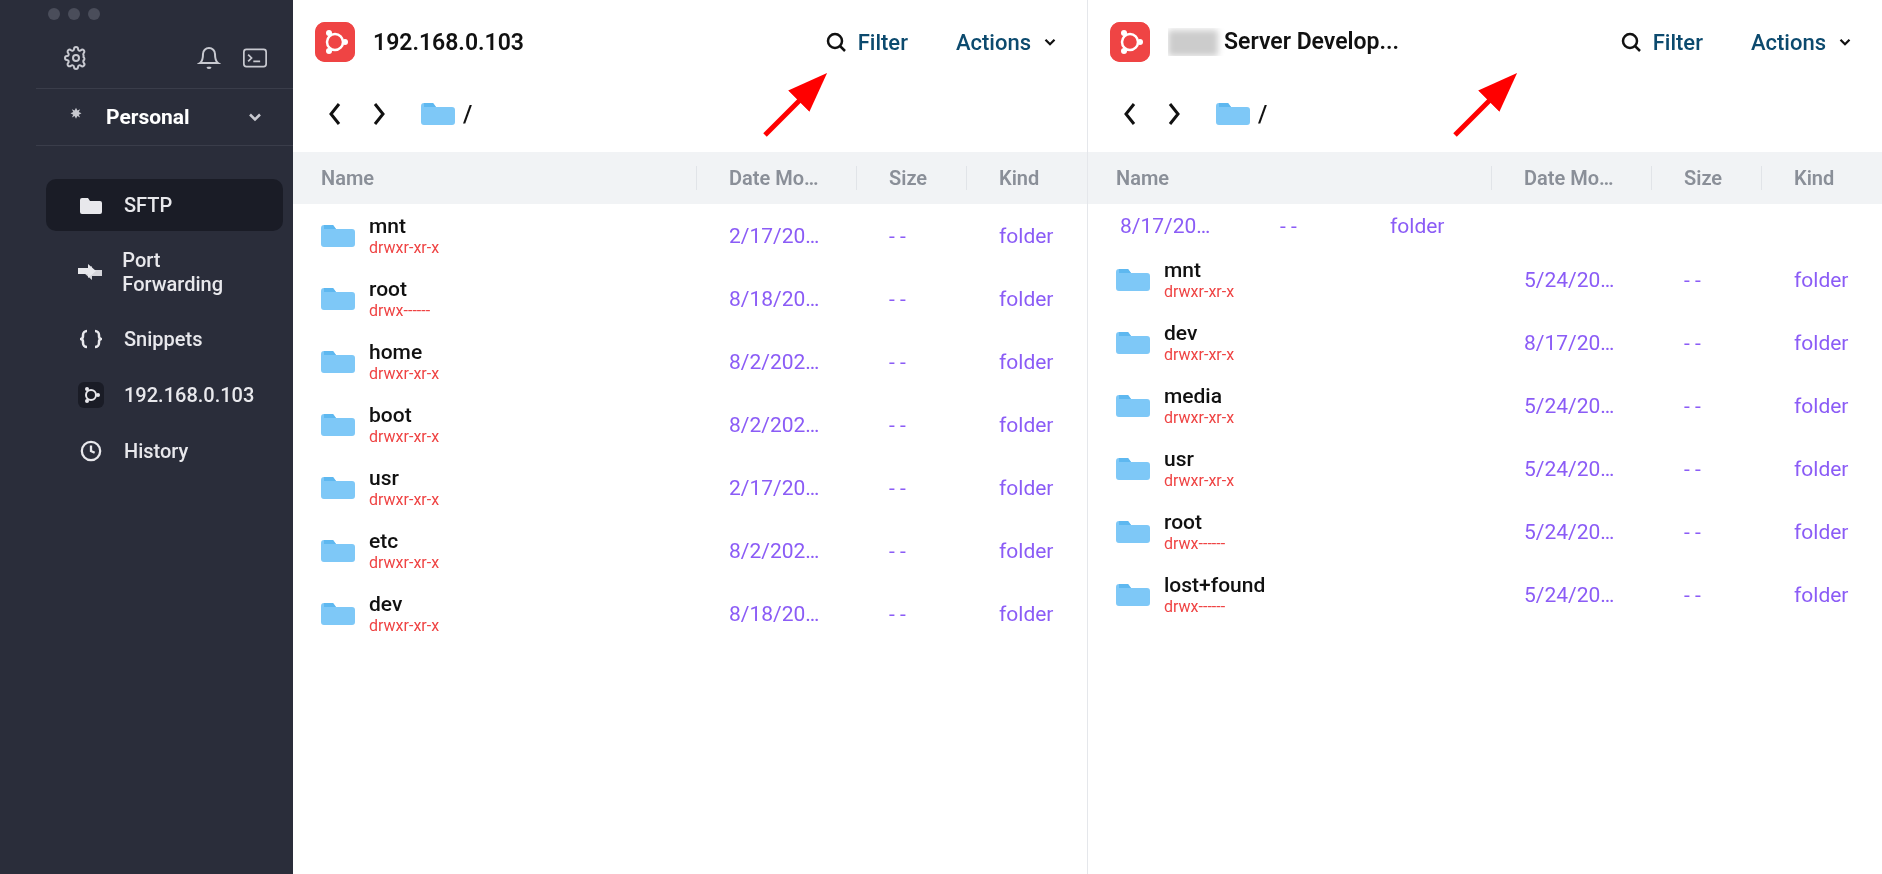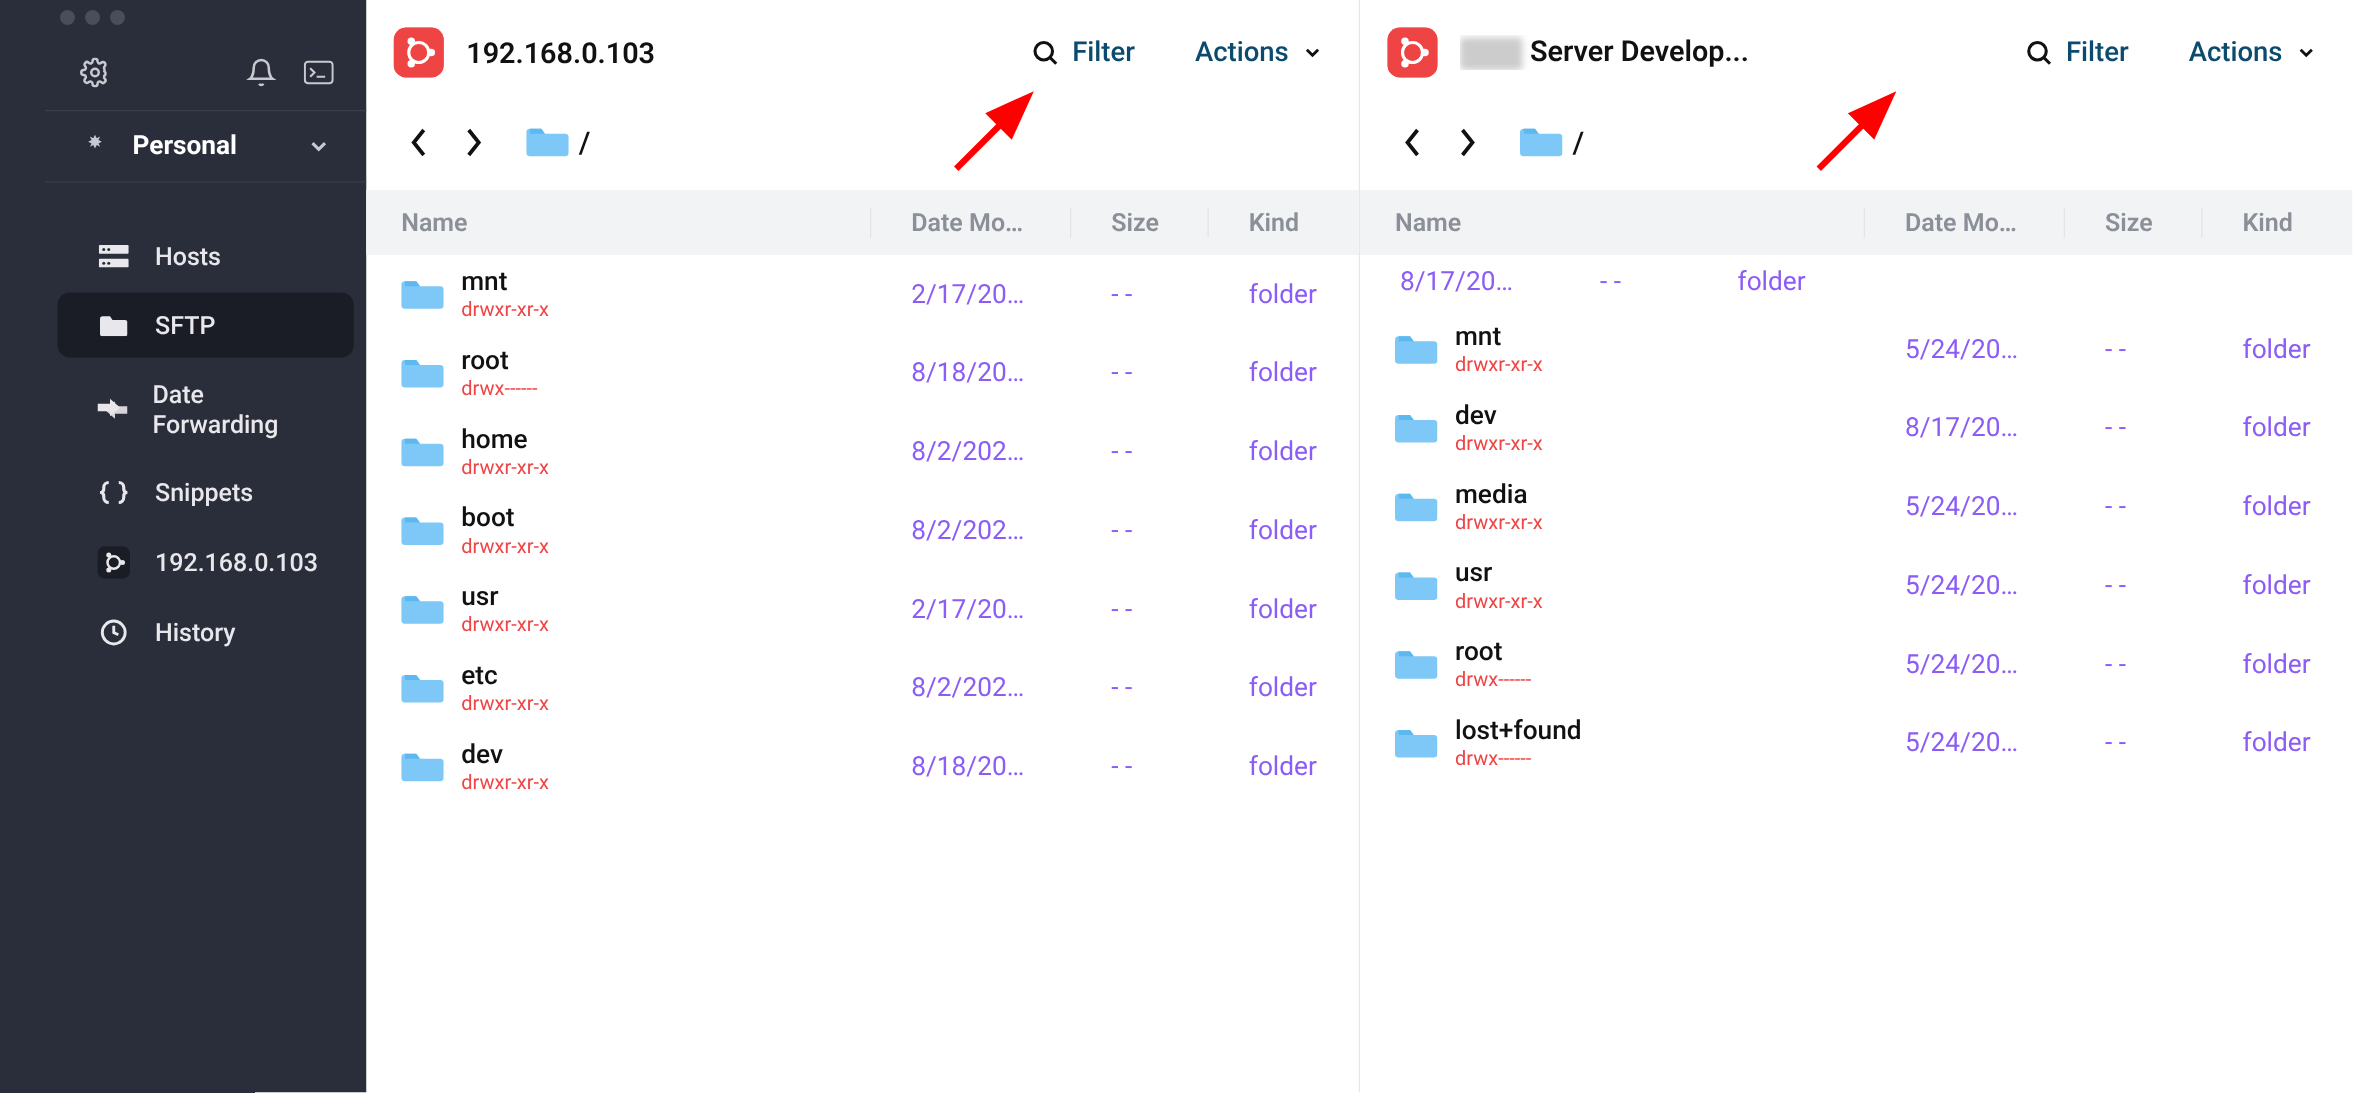--- a/index.html
+++ b/index.html
@@ -102,49 +102,36 @@
       <span class="label">Personal</span>
     </div>
     <span class="icon">
       <svg width="20" height="20" viewBox="0 0 24 24" fill="none" stroke="#c8c9d0" stroke-width="3">
           <path d="M6 9l6 6 6-6"></path>
         </svg>
     </span>
   </div>
 
   <div class="sidebar-items" id="sidebar-items">
-      <div class="sidebar-item">
-        <span class="si-icon">
-          <svg width="24" height="18" viewBox="0 0 24 18" fill="#e8e8ec">
-            <rect x="0" y="0" width="24" height="7" rx="1"></rect>
-            <rect x="0" y="11" width="24" height="7" rx="1"></rect>
-            <circle cx="4" cy="3.5" r="1.2" fill="#2a2d3a"></circle>
-            <circle cx="8" cy="3.5" r="1.2" fill="#2a2d3a"></circle>
-            <circle cx="4" cy="14.5" r="1.2" fill="#2a2d3a"></circle>
-            <circle cx="8" cy="14.5" r="1.2" fill="#2a2d3a"></circle>
-          </svg>
-        </span>
-        <span>Hosts</span>
-      </div>
       <div class="sidebar-item active">
         <span class="si-icon">
           <svg width="22" height="18" viewBox="0 0 22 18" fill="#e8e8ec">
             <path d="M2 2h6l2 3h10a2 2 0 0 1 2 2v9a2 2 0 0 1-2 2H2a2 2 0 0 1-2-2V4a2 2 0 0 1 2-2z"></path>
           </svg>
         </span>
         <span>SFTP</span>
       </div>
       <div class="sidebar-item">
         <span class="si-icon">
           <svg width="24" height="18" viewBox="0 0 24 18" fill="#e8e8ec">
             <path d="M0 5l10 0 0-4 8 7-8 7 0-4-10 0z"></path>
             <path d="M24 13l-10 0 0 4-8-7 8-7 0 4 10 0z" opacity="0.9"></path>
           </svg>
         </span>
-        <span>Date Forwarding</span>
+        <span>Port Forwarding</span>
       </div>
       <div class="sidebar-item">
         <span class="si-icon">
           <svg width="22" height="22" viewBox="0 0 22 22" fill="none" stroke="#e8e8ec" stroke-width="2.5">
             <path d="M7 3a4 4 0 0 0-4 4v1a3 3 0 0 1-2 3 3 3 0 0 1 2 3v1a4 4 0 0 0 4 4M15 3a4 4 0 0 1 4 4v1a3 3 0 0 0 2 3 3 3 0 0 0-2 3v1a4 4 0 0 1-4 4"></path>
           </svg>
         </span>
         <span>Snippets</span>
       </div>
       <div class="sidebar-item">

